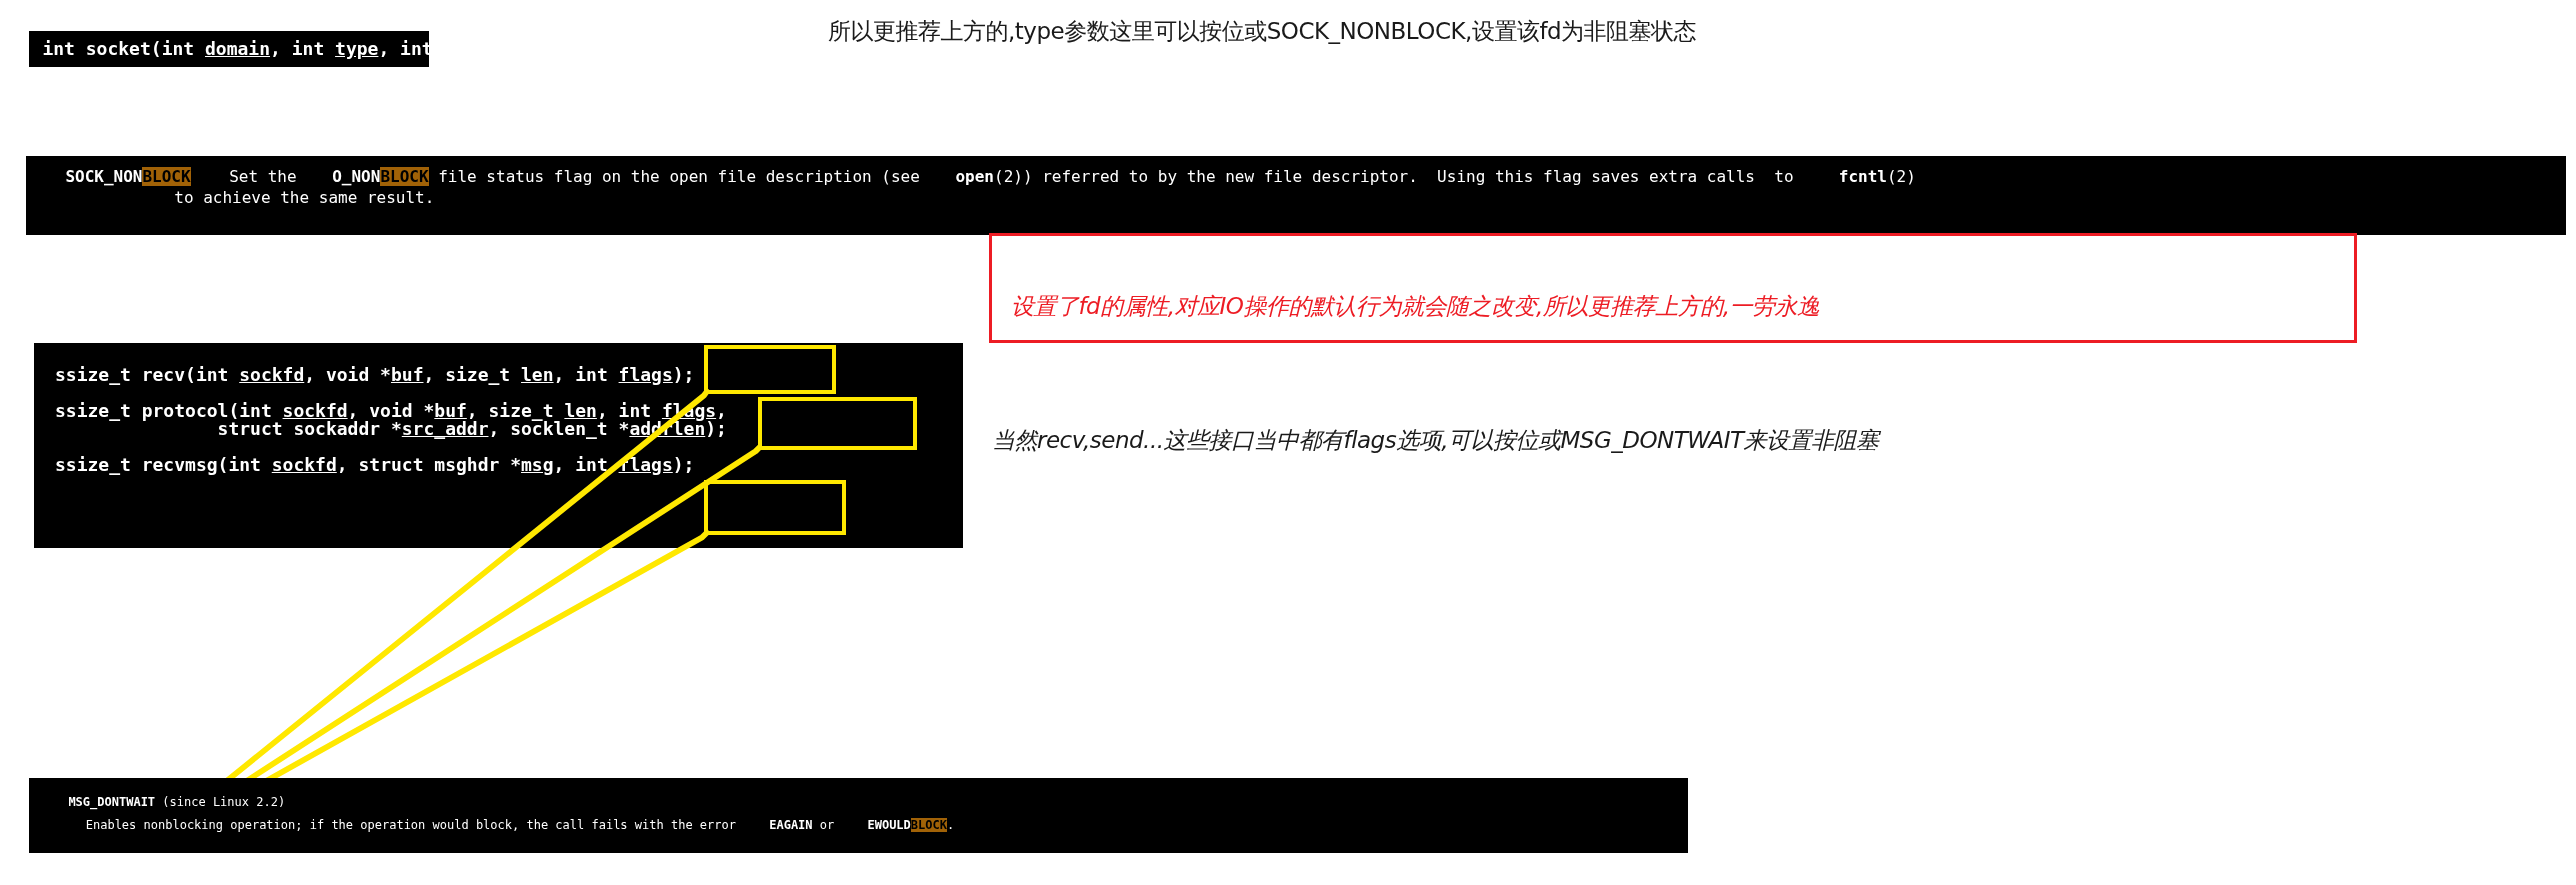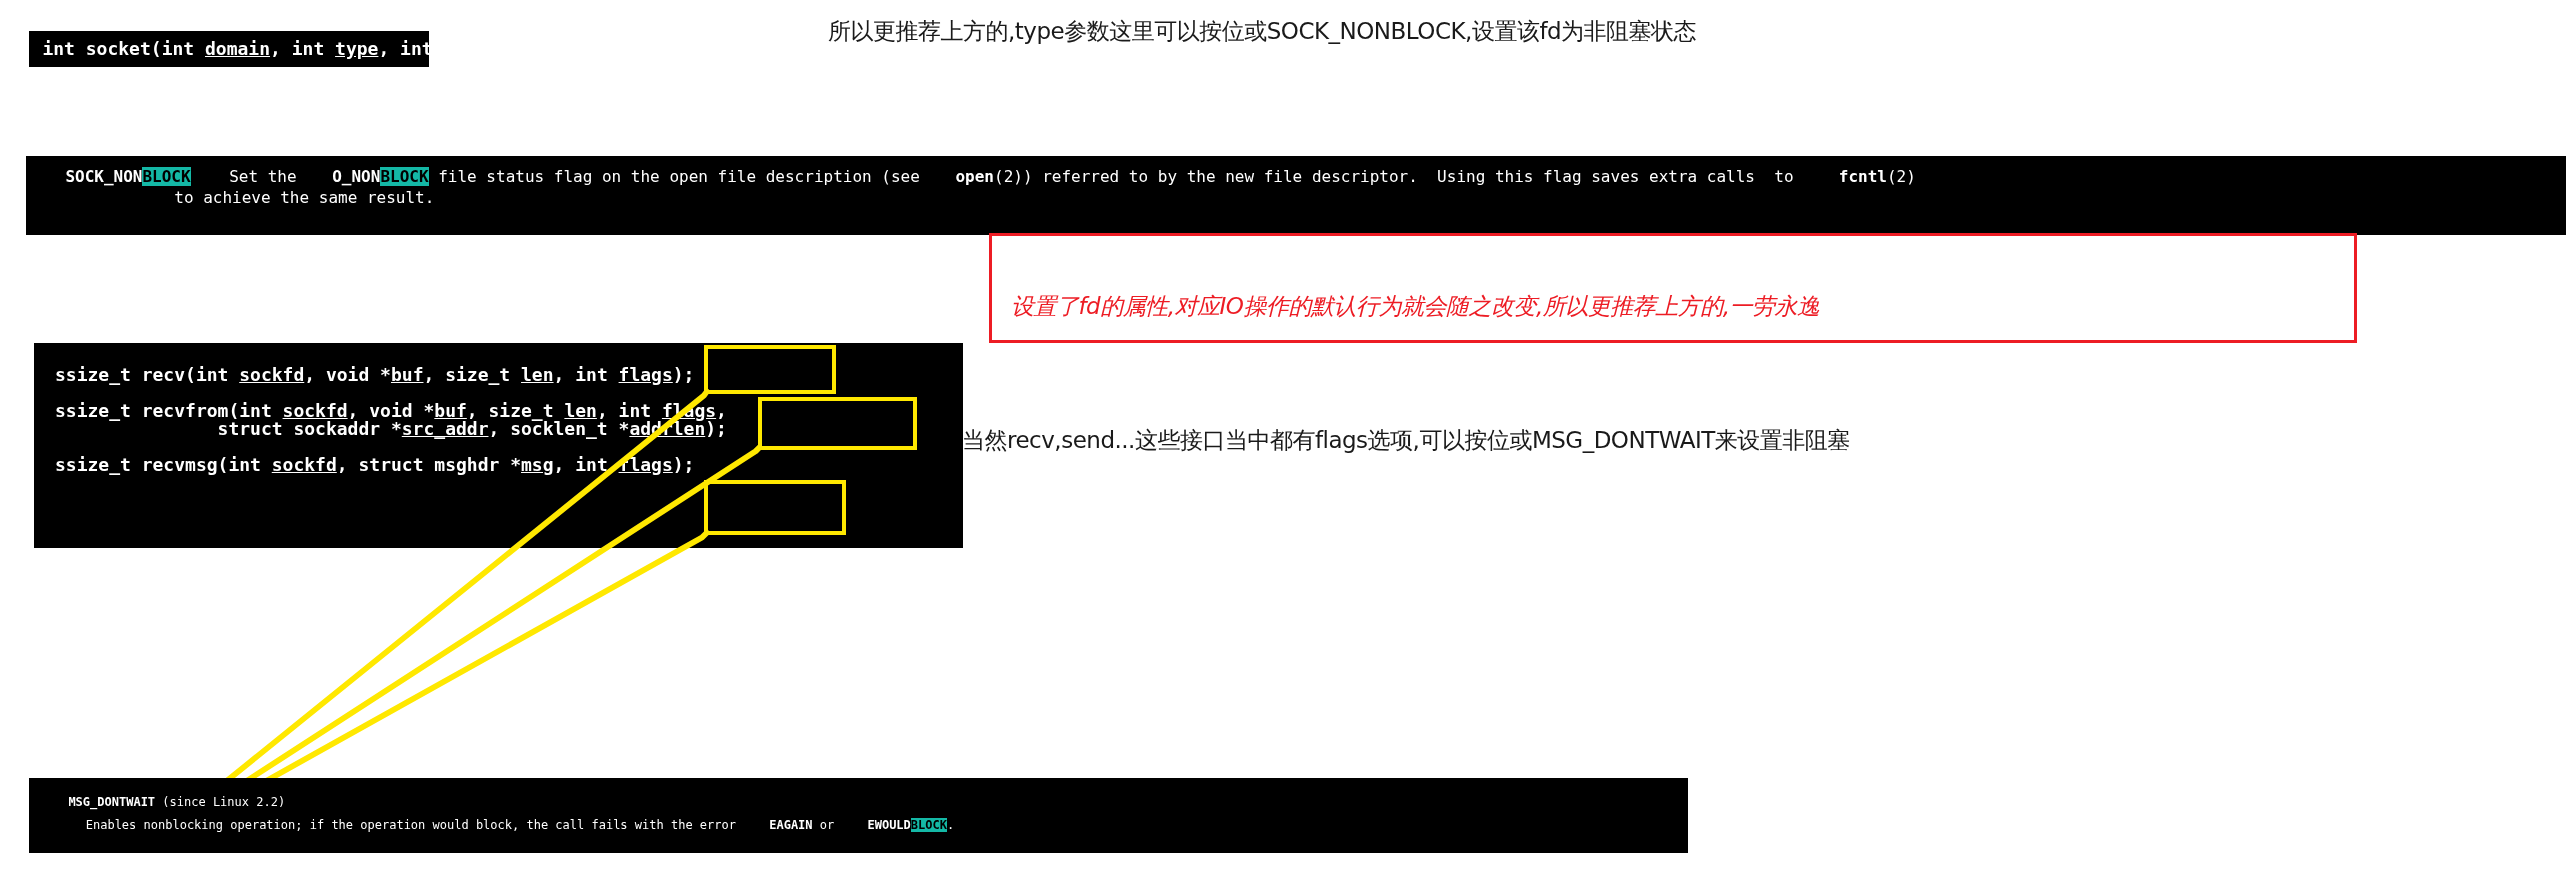--- a/index.html
+++ b/index.html
@@ -69,36 +69,36 @@
     top: 778px;
     width: 1659px;
     height: 75px;
     font-size: 12px;
     line-height: 23px;
     padding: 13.4px 0 0 13.4px;
   }
 
   .bold { font-weight: bold; margin-left: 26px; }
   .hl {
-    background: #14b8a6;
+    background: #a16207;
     color: #000000;
     font-weight: bold;
   }
 
   
   .cn {
     position: absolute;
     font-family: "DejaVu Sans", "Liberation Sans", sans-serif;
     font-size: 23px;
     color: #1a1a1a;
     white-space: nowrap;
     letter-spacing: -0.5px;
   }
   #note-socket  { left: 828px; top: 16.3px; }
-  #note-recv    { left: 962px; top: 425px; }
+  #note-recv    { left: 992px; top: 425px; font-style: italic; }
 
   
   #red-box {
     position: absolute;
     left: 989px;
     top: 233px;
     width: 1368px;
     height: 110px;
     border: 3.8px solid #ed1c24;
     background: #ffffff;
@@ -144,21 +144,21 @@
 <div class="cn" id="note-socket">所以更推荐上方的,type参数这里可以按位或SOCK_NONBLOCK,设置该fd为非阻塞状态</div>
 
 <div class="codeblock" id="socknonblock-block"><span class="bold">SOCK_NON</span><span class="hl">BLOCK</span>    <span>Set the </span><span class="bold">O_NON</span><span class="hl">BLOCK</span><span> file status flag on the open file description (see </span><span class="bold">open</span><span>(2)) referred to by the new file descriptor.  Using this flag saves extra calls  to  </span><span class="bold">fcntl</span><span>(2)</span>
               <span>to achieve the same result.</span></div>
 
 <div id="red-box"></div>
 <div id="red-note">设置了fd的属性,对应IO操作的默认行为就会随之改变,所以更推荐上方的,一劳永逸</div>
 
 <div class="codeblock" id="recv-block"><span>ssize_t recv(int </span><span class="u">sockfd</span><span>, void *</span><span class="u">buf</span><span>, size_t </span><span class="u">len</span><span>, int </span><span class="u">flags</span><span>);</span>
 
-<span>ssize_t recvfrom(int </span><span class="u">sockfd</span><span>, void *</span><span class="u">buf</span><span>, size_t </span><span class="u">len</span><span>, int </span><span class="u">flags</span><span>,</span>
+<span>ssize_t protocol(int </span><span class="u">sockfd</span><span>, void *</span><span class="u">buf</span><span>, size_t </span><span class="u">len</span><span>, int </span><span class="u">flags</span><span>,</span>
 <span>               struct sockaddr *</span><span class="u">src_addr</span><span>, socklen_t *</span><span class="u">addrlen</span><span>);</span>
 
 <span>ssize_t recvmsg(int </span><span class="u">sockfd</span><span>, struct msghdr *</span><span class="u">msg</span><span>, int </span><span class="u">flags</span><span>);</span></div>
 
 <div class="cn" id="note-recv">当然recv,send...这些接口当中都有flags选项,可以按位或MSG_DONTWAIT来设置非阻塞</div>
 
 <div class="ybox" id="ybox-recv"></div>
 <div class="ybox" id="ybox-recvfrom"></div>
 <div class="ybox" id="ybox-recvmsg"></div>
 

